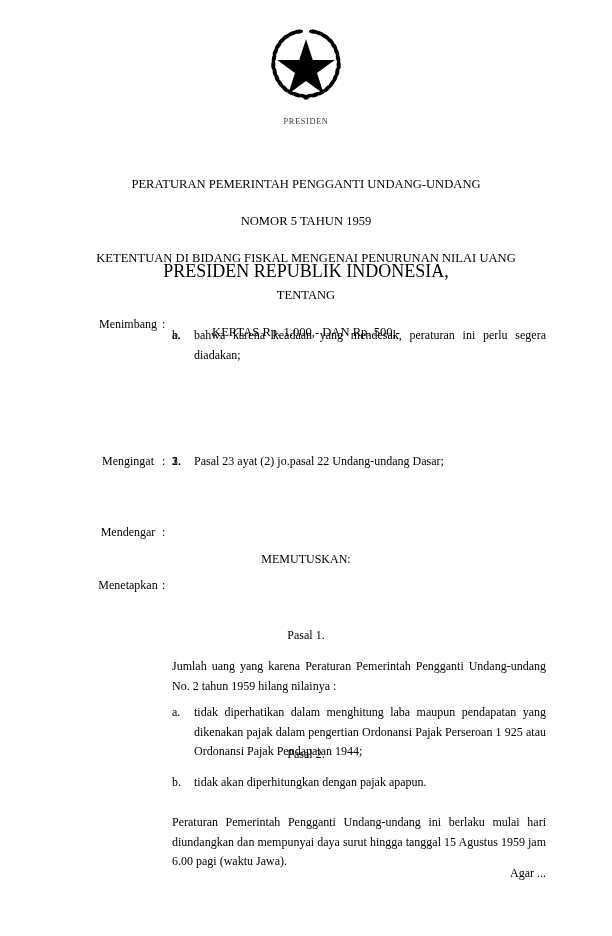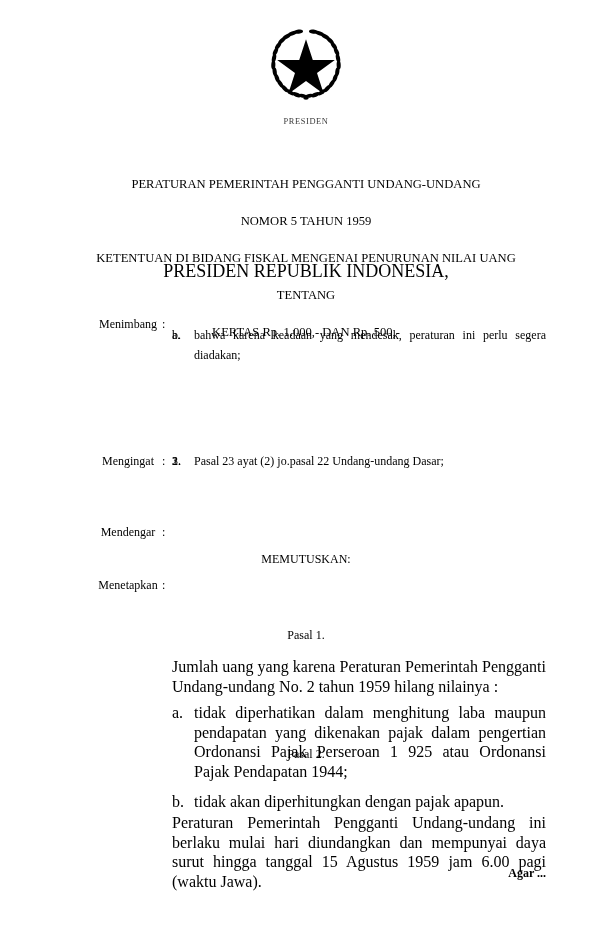--- a/index.html
+++ b/index.html
@@ -122,21 +122,21 @@
     width: 480px;
     text-align: center;
     font-size: 12px;
     line-height: 19.5px;
   }
 
   .para {
     position: absolute;
     left: 172px;
     width: 374px;
-    font-size: 16px;
+    font-size: 12px;
     line-height: 19.5px;
     text-align: justify;
   }
 
   .right-note {
     position: absolute;
     left: 172px;
     width: 374px;
     text-align: right;
     font-size: 12px;
@@ -268,16 +268,16 @@
       </div>
       <div class="li">
         <span class="mk">b.</span>
         <span>tidak akan diperhitungkan dengan pajak apapun.</span>
       </div>
     </div>
 
     <div class="centered" style="top:745px;text-align:center;">Pasal 2.</div>
     <div class="para" style="top:813px;">Peraturan Pemerintah Pengganti Undang-undang ini berlaku mulai hari diundangkan dan mempunyai daya surut hingga tanggal 15 Agustus 1959 jam 6.00 pagi (waktu Jawa).</div>
 
-    <div class="right-note" style="top:864px;font-weight:bold;">Agar  ...</div>
+    <div class="right-note" style="top:864px;">Agar  ...</div>
 
   </div>
 </div>
 
 </body></html>

